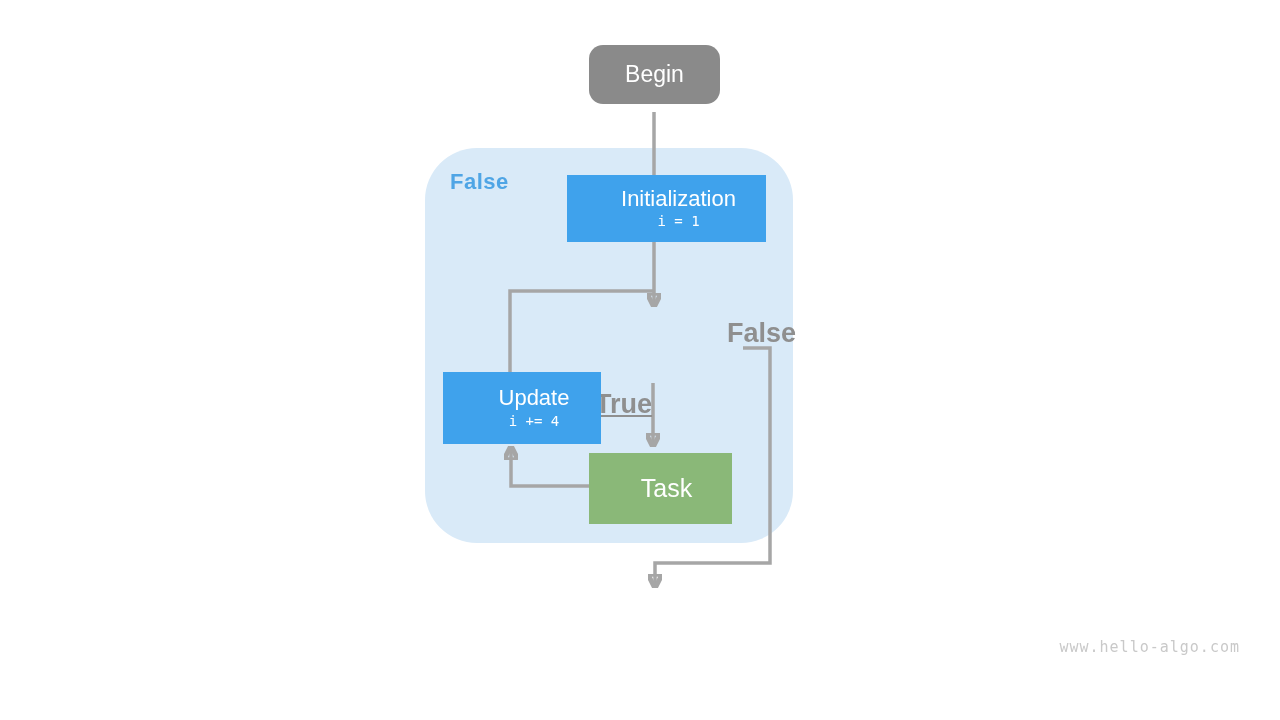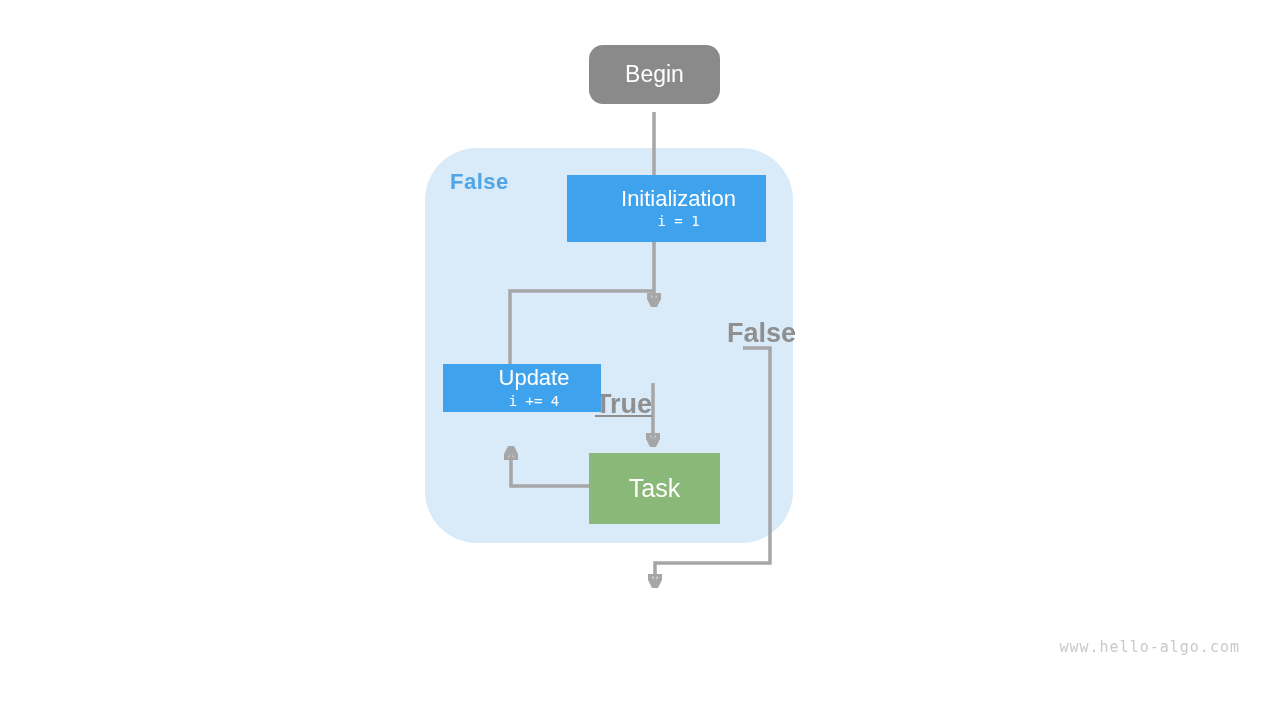--- a/index.html
+++ b/index.html
@@ -37,29 +37,30 @@
   .terminal{
     left:589px;width:131px;height:59px;background:var(--node-gray);
     border-radius:14px;font-size:23px;
   }
   .terminal.begin{top:45px;justify-content:center;}
   .terminal.end{top:594px;}
   .process{background:var(--box-blue);padding-left:24px;}
   .process .title{font-size:22px;line-height:1.2;}
   .process .code{font-family:"DejaVu Sans Mono", monospace;font-size:14px;line-height:1.35;}
   .init{left:567px;top:175px;width:175px;height:67px;}
-  .update{left:443px;top:364px;width:134px;height:48px;}
+  .update{left:443px;top:372px;width:134px;height:72px;}
   .diamond{
     left:563px;top:313px;width:180px;height:70px;background:var(--box-blue);
     clip-path:polygon(50% 0, 100% 50%, 50% 100%, 0 50%);
     font-family:"DejaVu Sans Mono", monospace;font-size:21px;
   }
   .task{
     left:589px;top:453px;width:131px;height:71px;background:var(--task-green);
     font-size:25px;
+    padding-left:12px;
   }
   .edge-label{
     position:absolute;font-size:27px;font-weight:bold;color:var(--edge-label);
   }
   .edge-label.true{left:595px;top:389px;text-decoration:underline;}
   .edge-label.false{left:727px;top:318px;}
   .watermark{
     position:absolute;right:40px;top:638px;
     font-family:"DejaVu Sans Mono", monospace;font-size:15px;letter-spacing:1px;
     color:var(--watermark);

